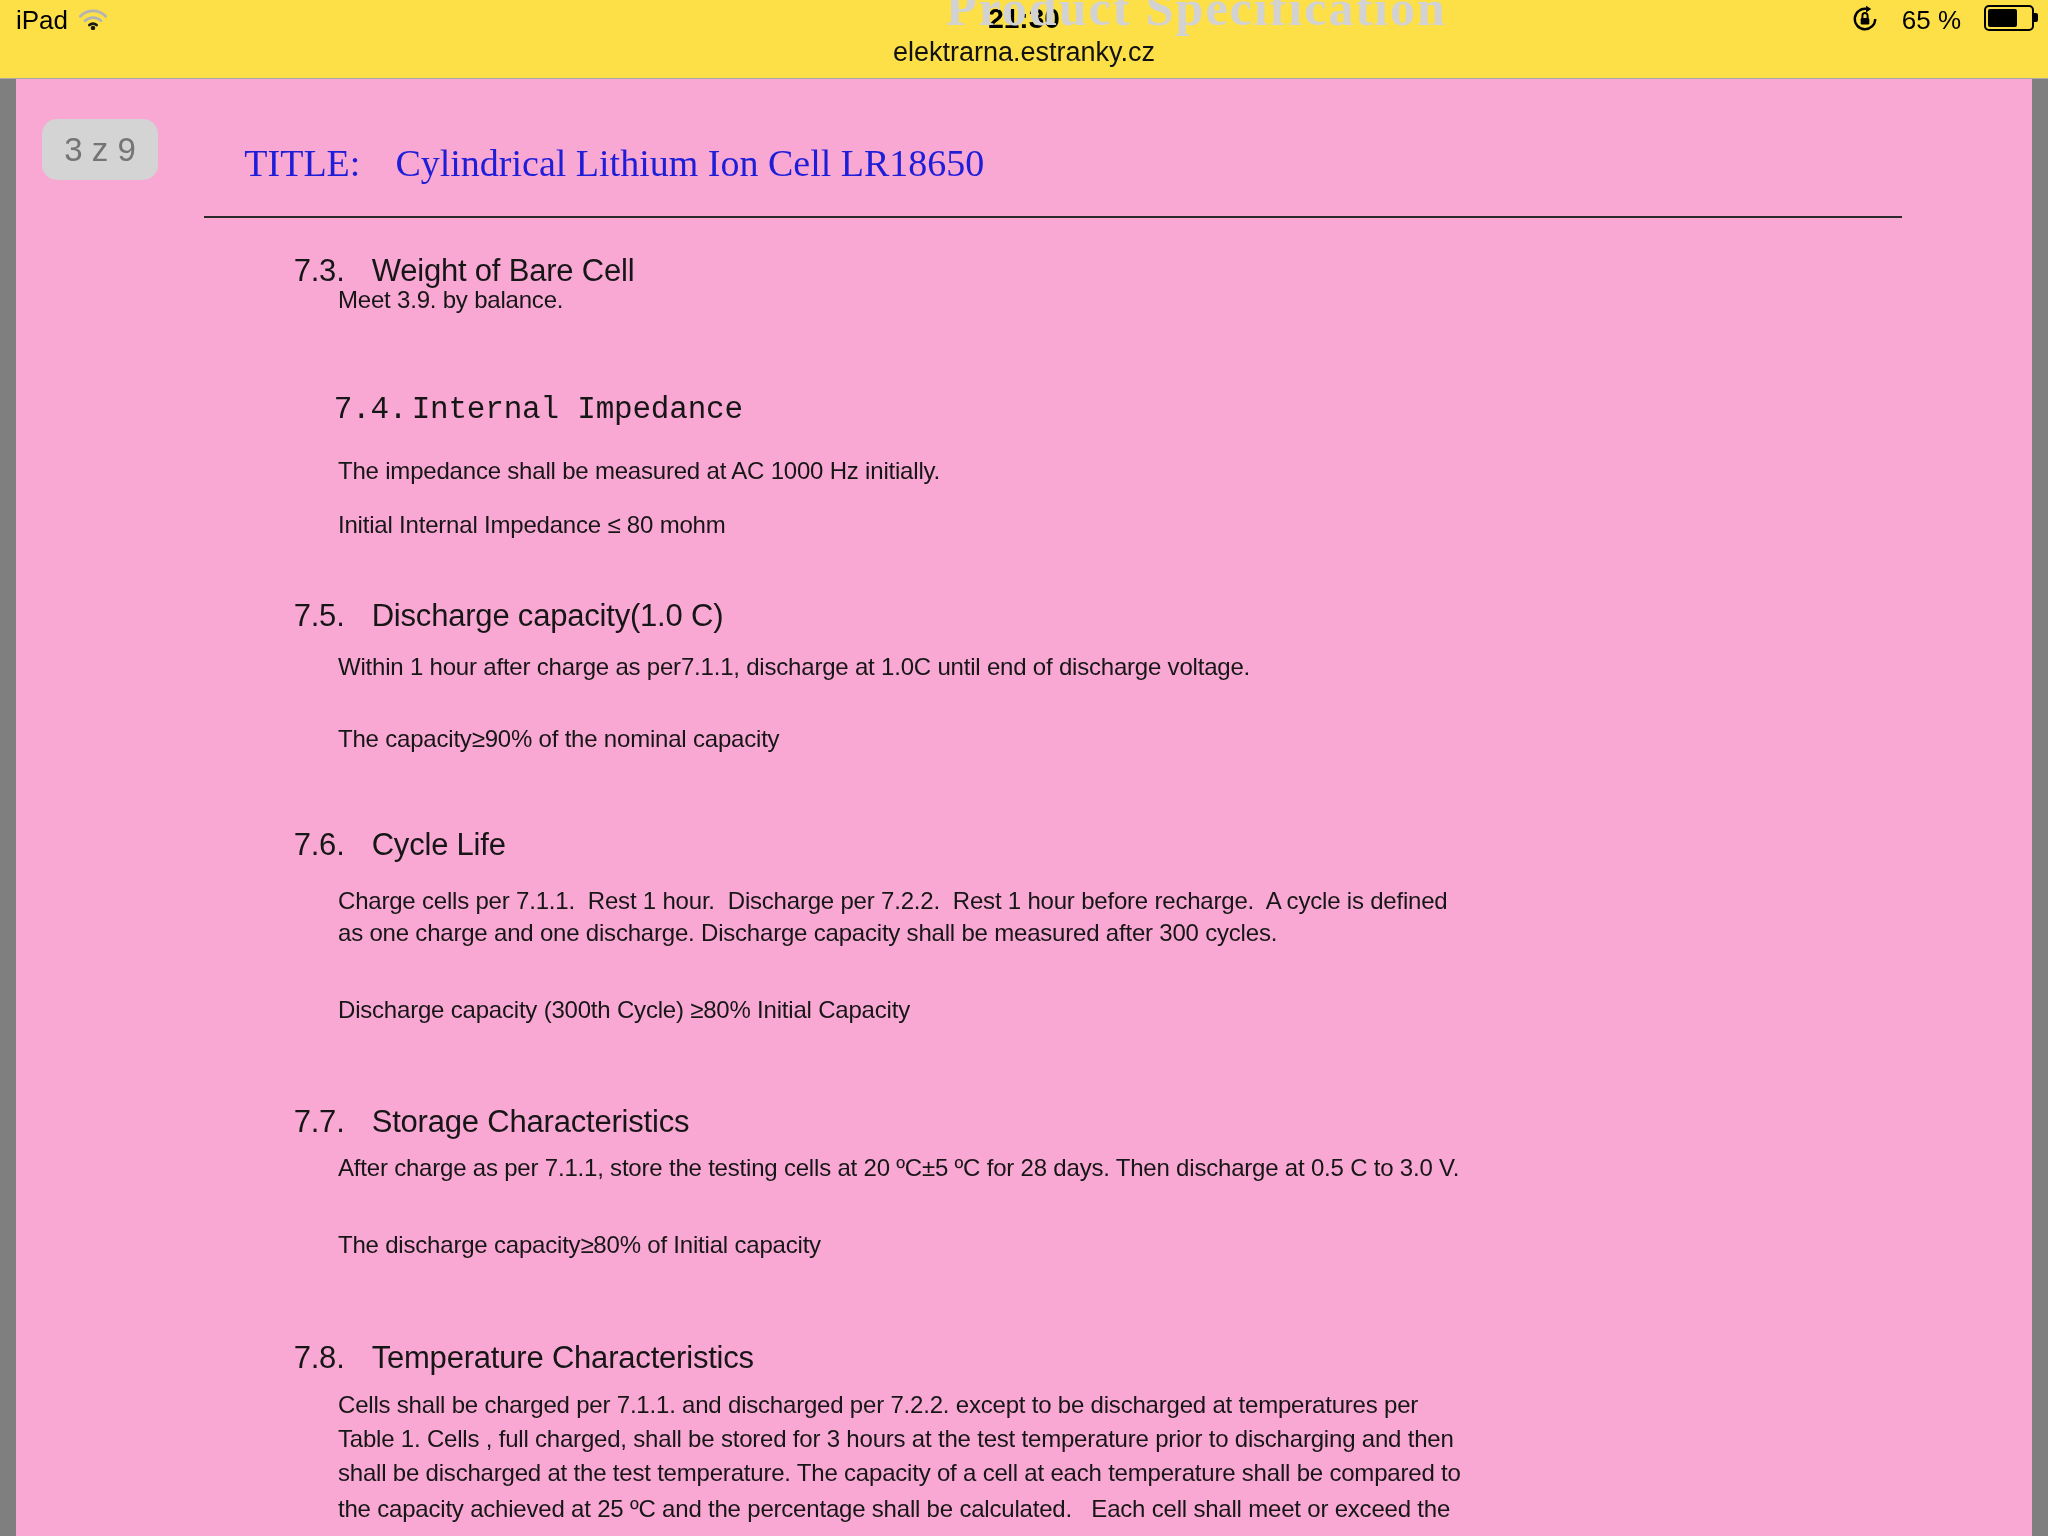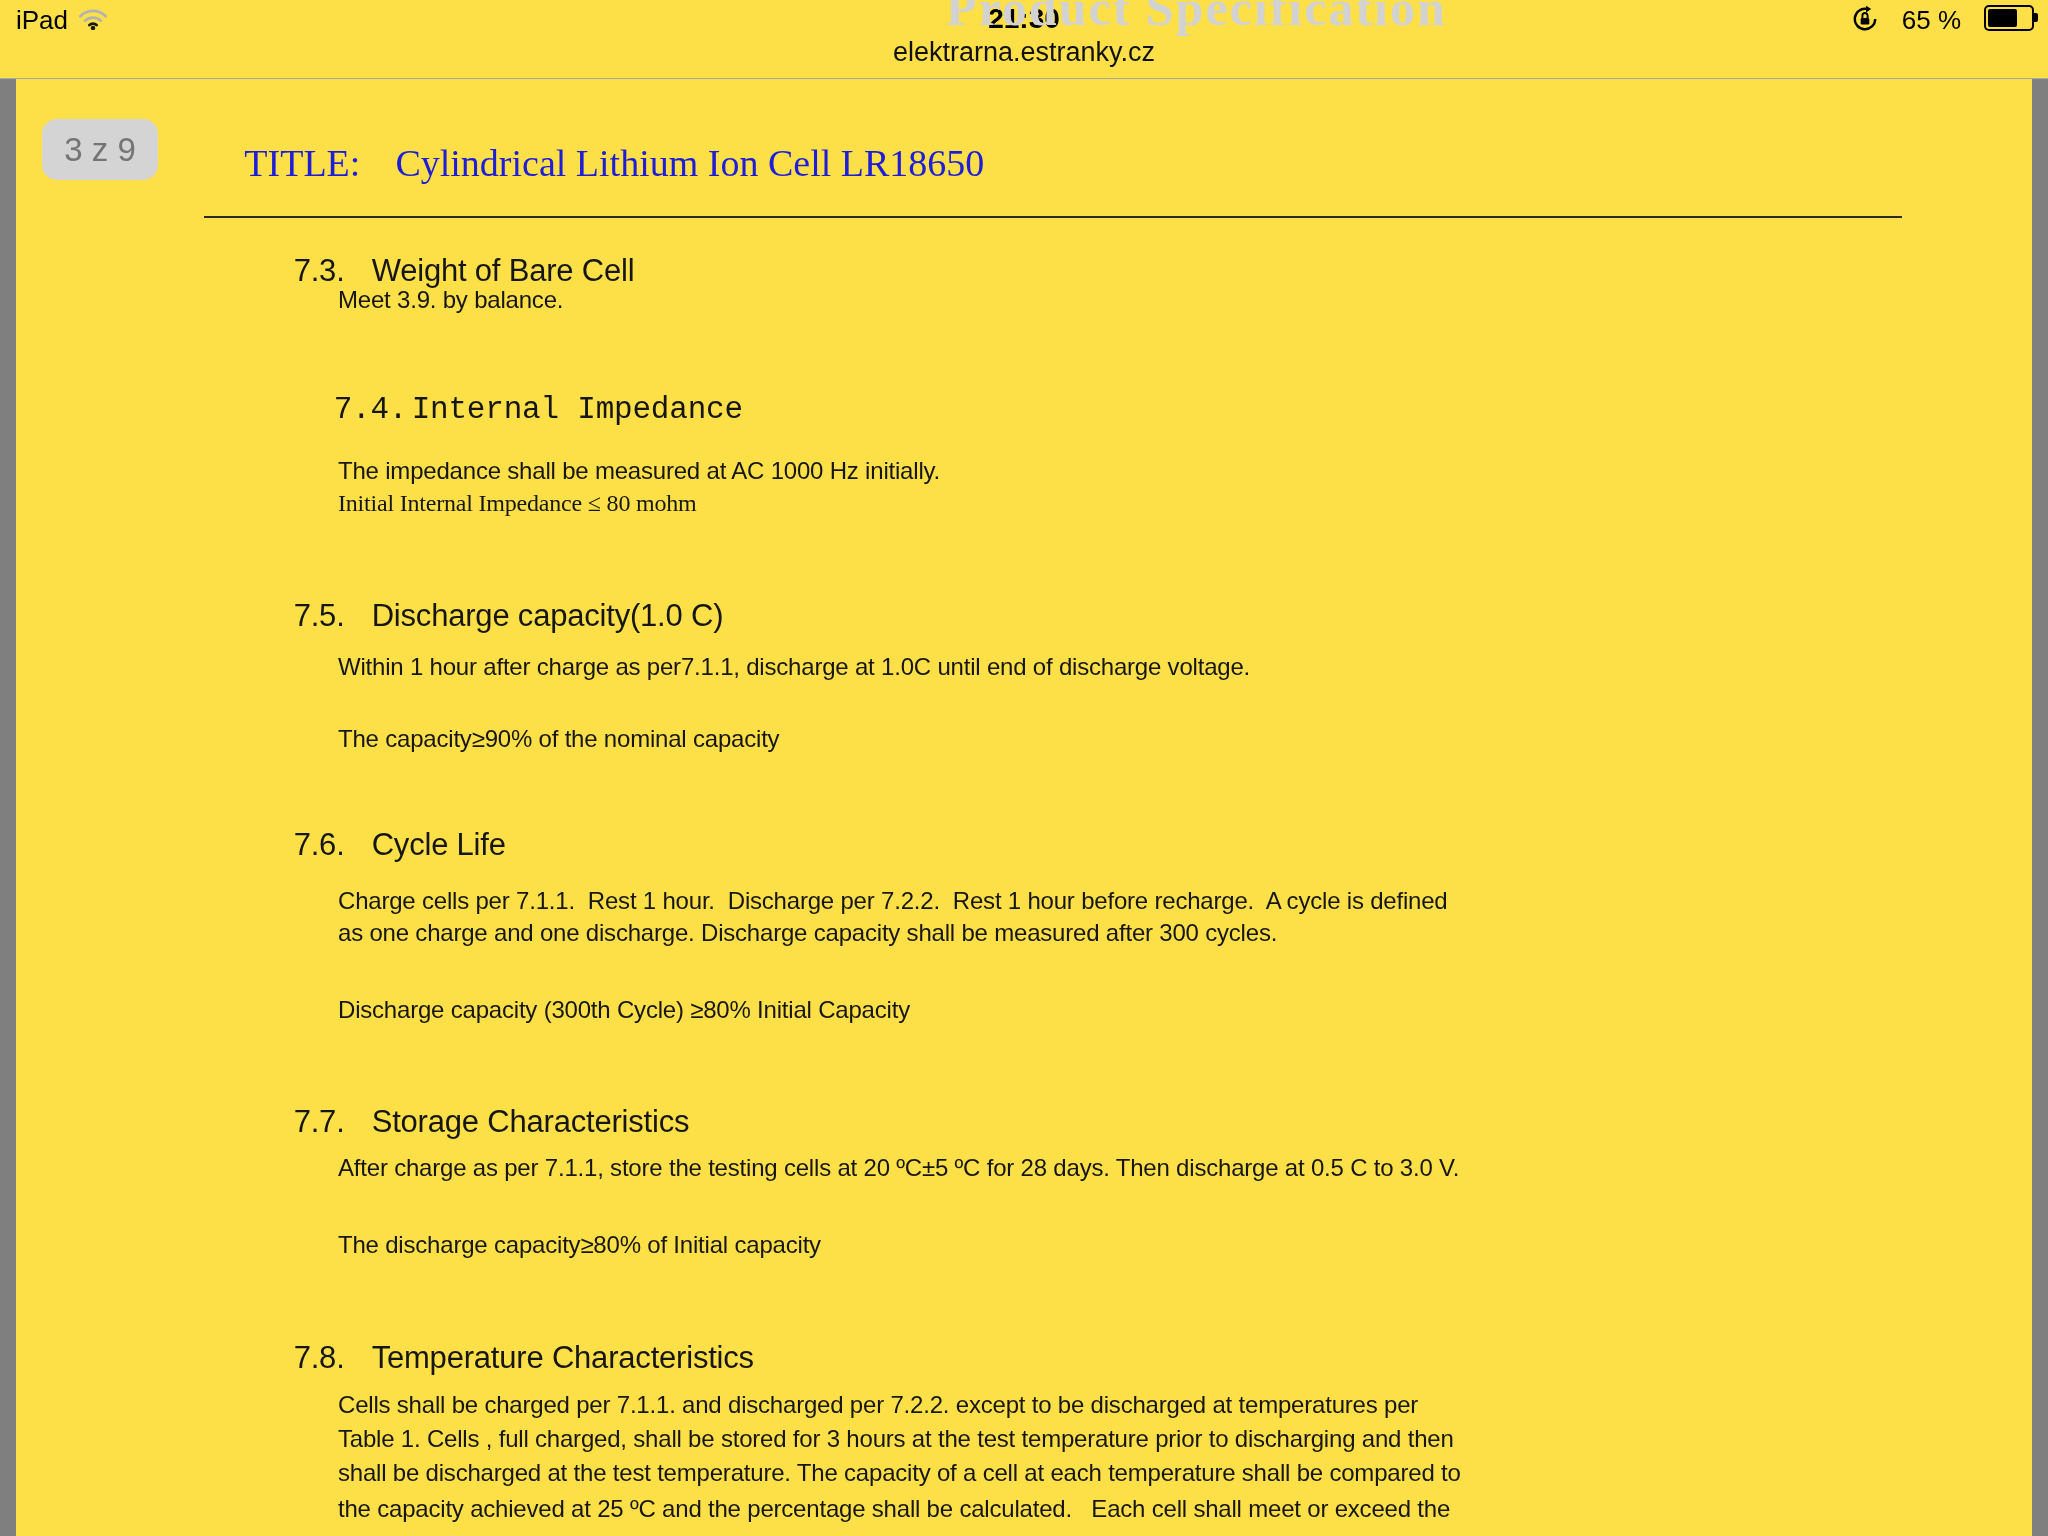--- a/index.html
+++ b/index.html
@@ -25,21 +25,21 @@
   .battery .nub{position:absolute;right:-6px;top:6px;width:4px;height:9px;background:#000;border-radius:0 2px 2px 0;}
   
   .watermark{
     position:absolute;left:946px;top:-17px;z-index:30;pointer-events:none;
     font-family:"Liberation Serif","DejaVu Serif",serif;font-weight:bold;
     font-size:50px;line-height:50px;letter-spacing:2px;color:#d2d2d2;white-space:pre;
   }
   
   .pdf-page{
     position:absolute;left:16px;top:79px;width:2016px;height:1457px;
-    background:#fde047;z-index:10;
+    background:#f9a8d4;z-index:10;
   }
   .page-badge{
     position:absolute;left:26px;top:40px;width:116px;height:61px;
     background:#d4d4d4;border-radius:15px;
     display:flex;align-items:center;justify-content:center;
     font-size:33px;color:#757575;white-space:pre;
   }
   .doc-title{
     position:absolute;left:191px;top:18px;white-space:pre;
     font-family:Liberation Serif, serif;
@@ -66,21 +66,21 @@
 
   <div class="hline" style="left:244px;top:141px;">
     <span class="num">7.3.</span><span>Weight of Bare Cell</span>
   </div>
   <div class="bline" style="top:204px;">Meet 3.9. by balance.</div>
 
   <div class="hline" style="left:244px;top:280px;font-family:Liberation Mono, monospace;">
     <span class="num">7.4.</span><span>Internal Impedance</span>
   </div>
   <div class="bline" style="top:375px;">The impedance shall be measured at AC 1000 Hz initially.</div>
-  <div class="bline" style="top:407px;font-family:Liberation Serif, serif;">Initial Internal Impedance ≤ 80 mohm</div>
+  <div class="bline" style="top:429px;">Initial Internal Impedance ≤ 80 mohm</div>
 
   <div class="hline" style="left:244px;top:486px;">
     <span class="num">7.5.</span><span>Discharge capacity(1.0 C)</span>
   </div>
   <div class="bline" style="top:571px;text-align:center;">Within 1 hour after charge as per7.1.1, discharge at 1.0C until end of discharge voltage.</div>
   <div class="bline" style="top:643px;">The capacity≥90% of the nominal capacity</div>
 
   <div class="hline" style="left:244px;top:715px;">
     <span class="num">7.6.</span><span>Cycle Life</span>
   </div>

